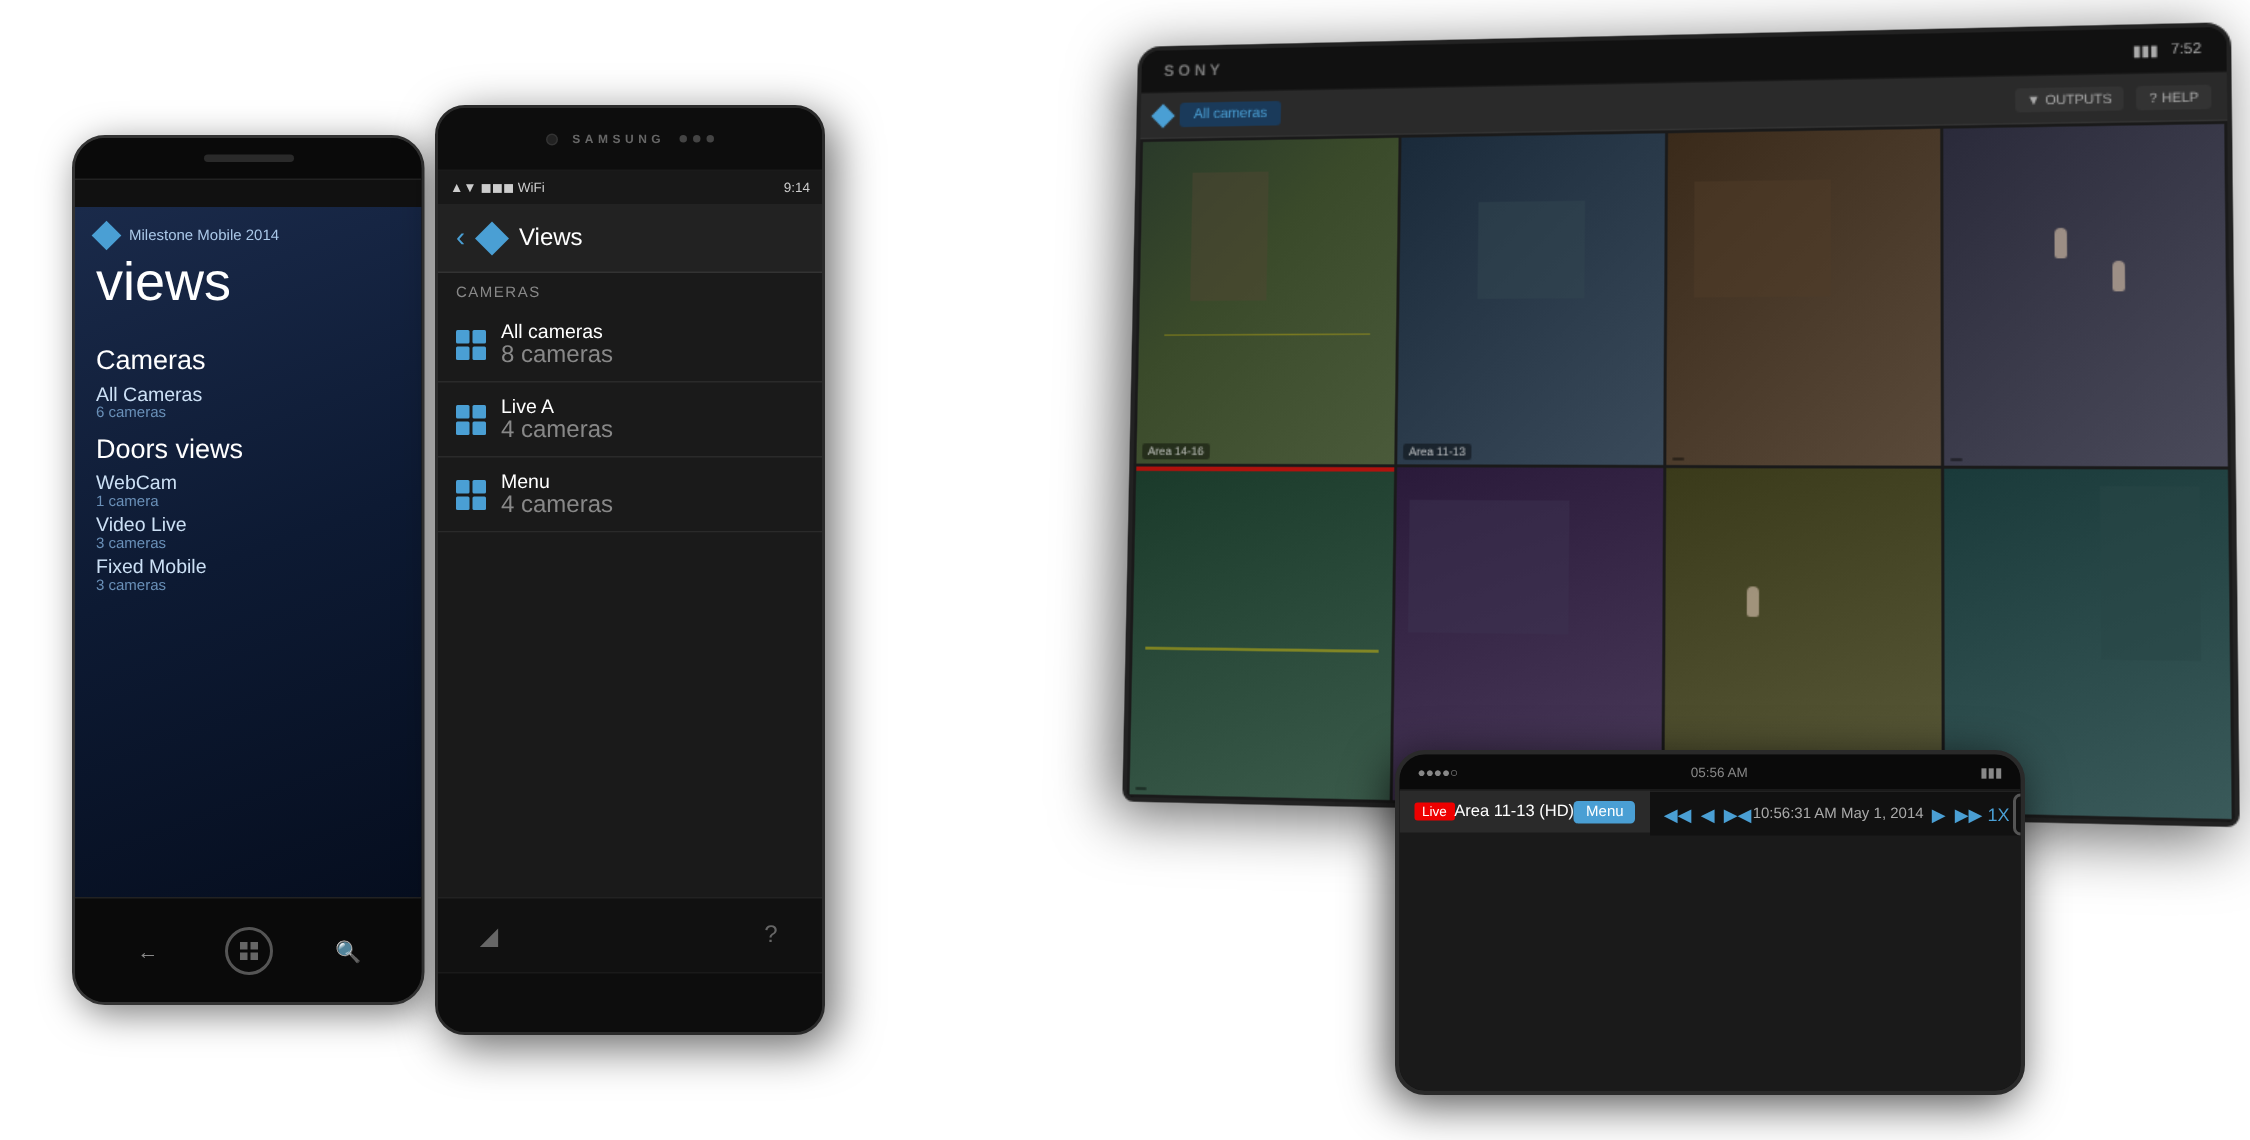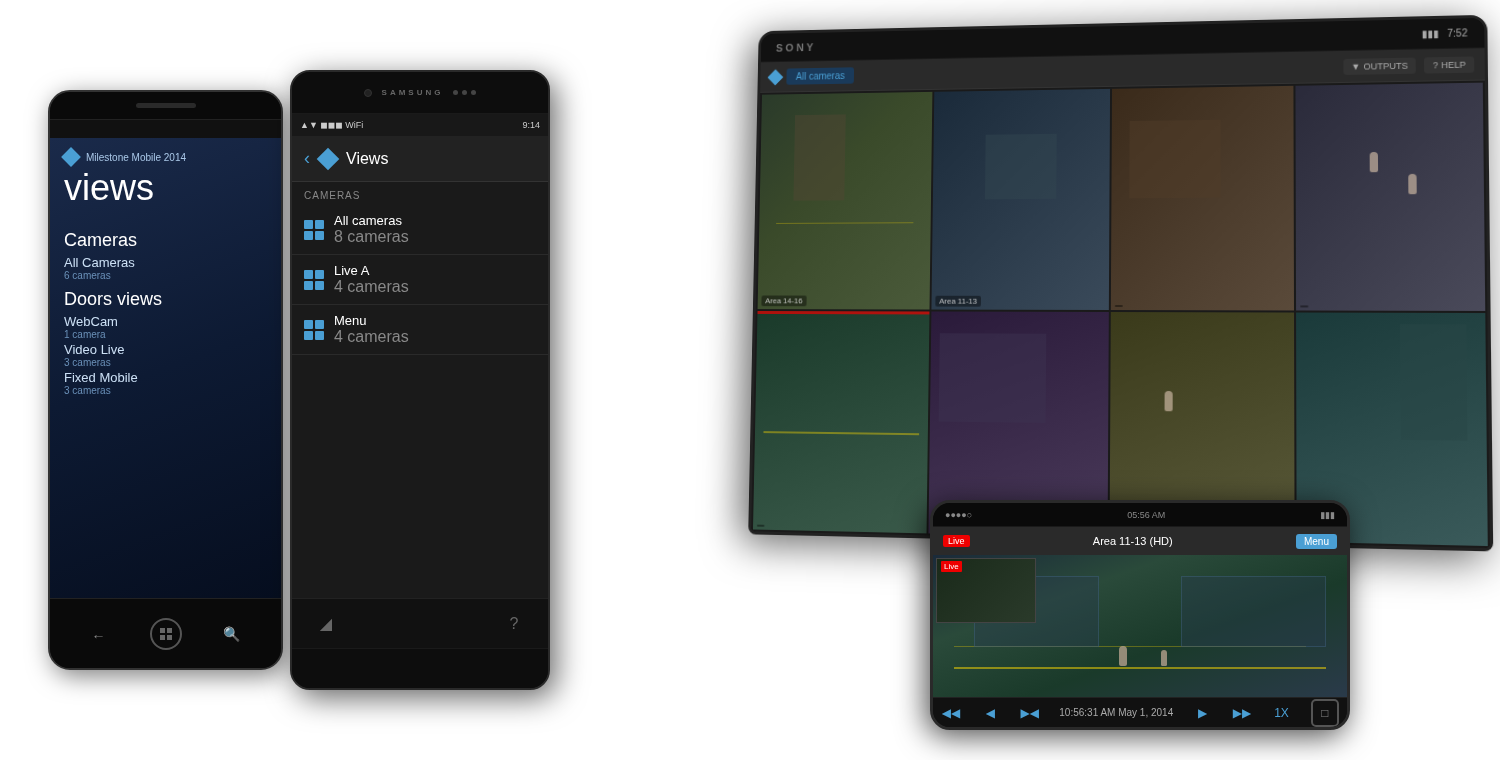--- a/index.html
+++ b/index.html
@@ -424,21 +424,21 @@
       flex-shrink: 0;
     }
     .iphone-status-text {
       font-size: 9px;
       color: #888;
     }
     .iphone-screen {
       flex: 1;
       background: #1a1a1a;
       display: flex;
-      flex-direction: column;
+      flex-direction: row;
     }
     .iphone-header {
       height: 28px;
       background: #2a2a2a;
       display: flex;
       align-items: center;
       justify-content: space-between;
       padding: 0 10px;
       flex-shrink: 0;
     }

